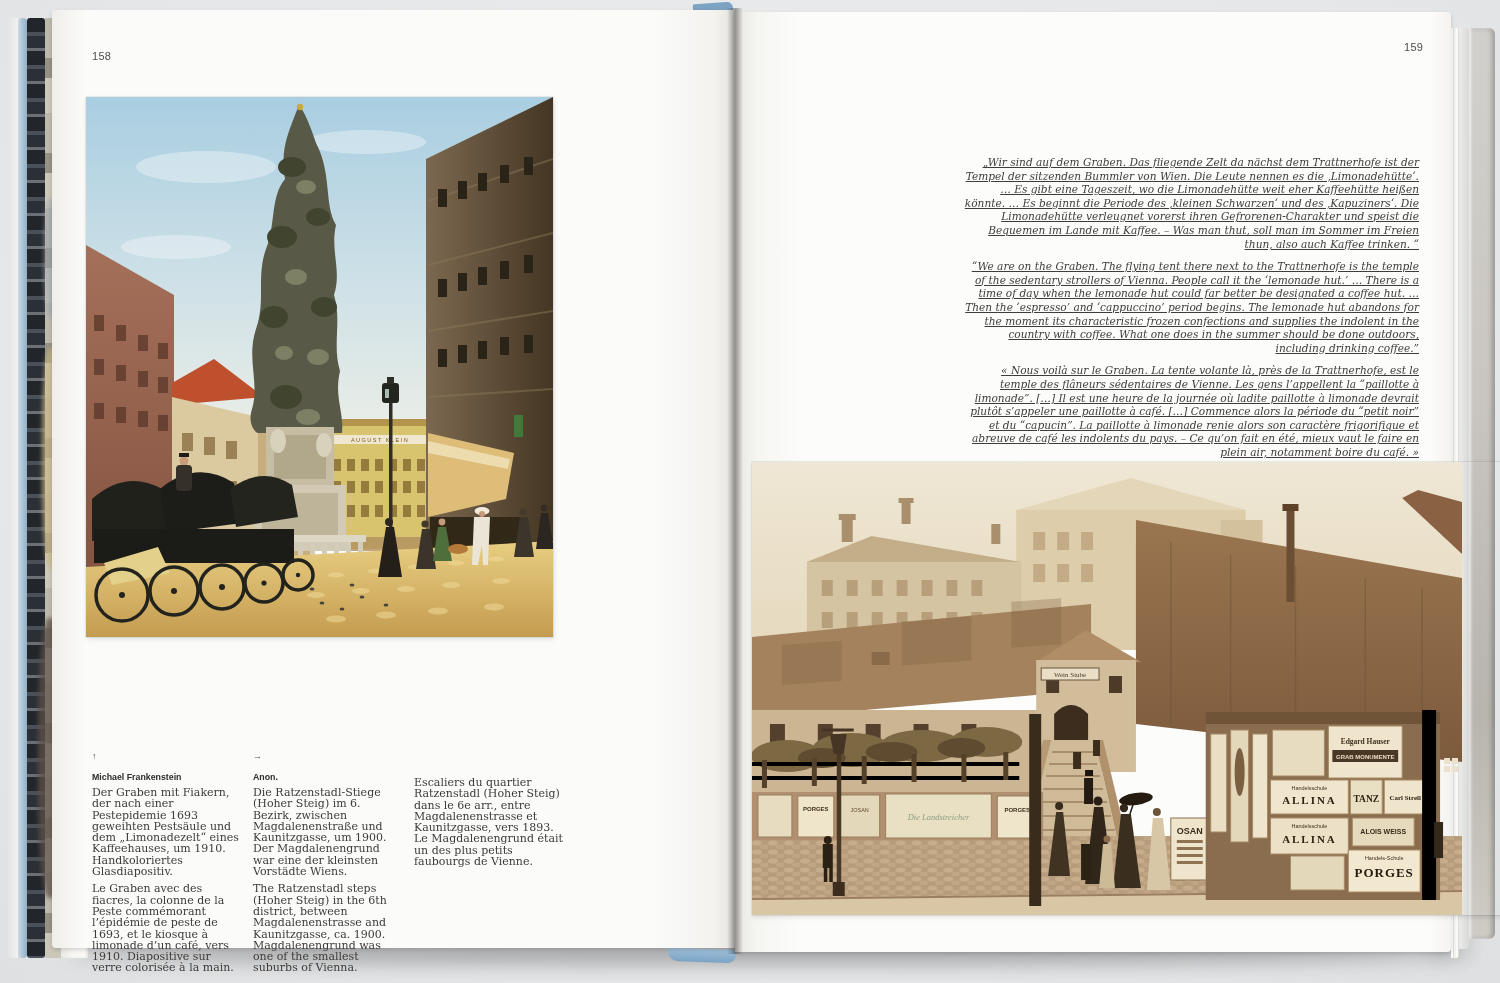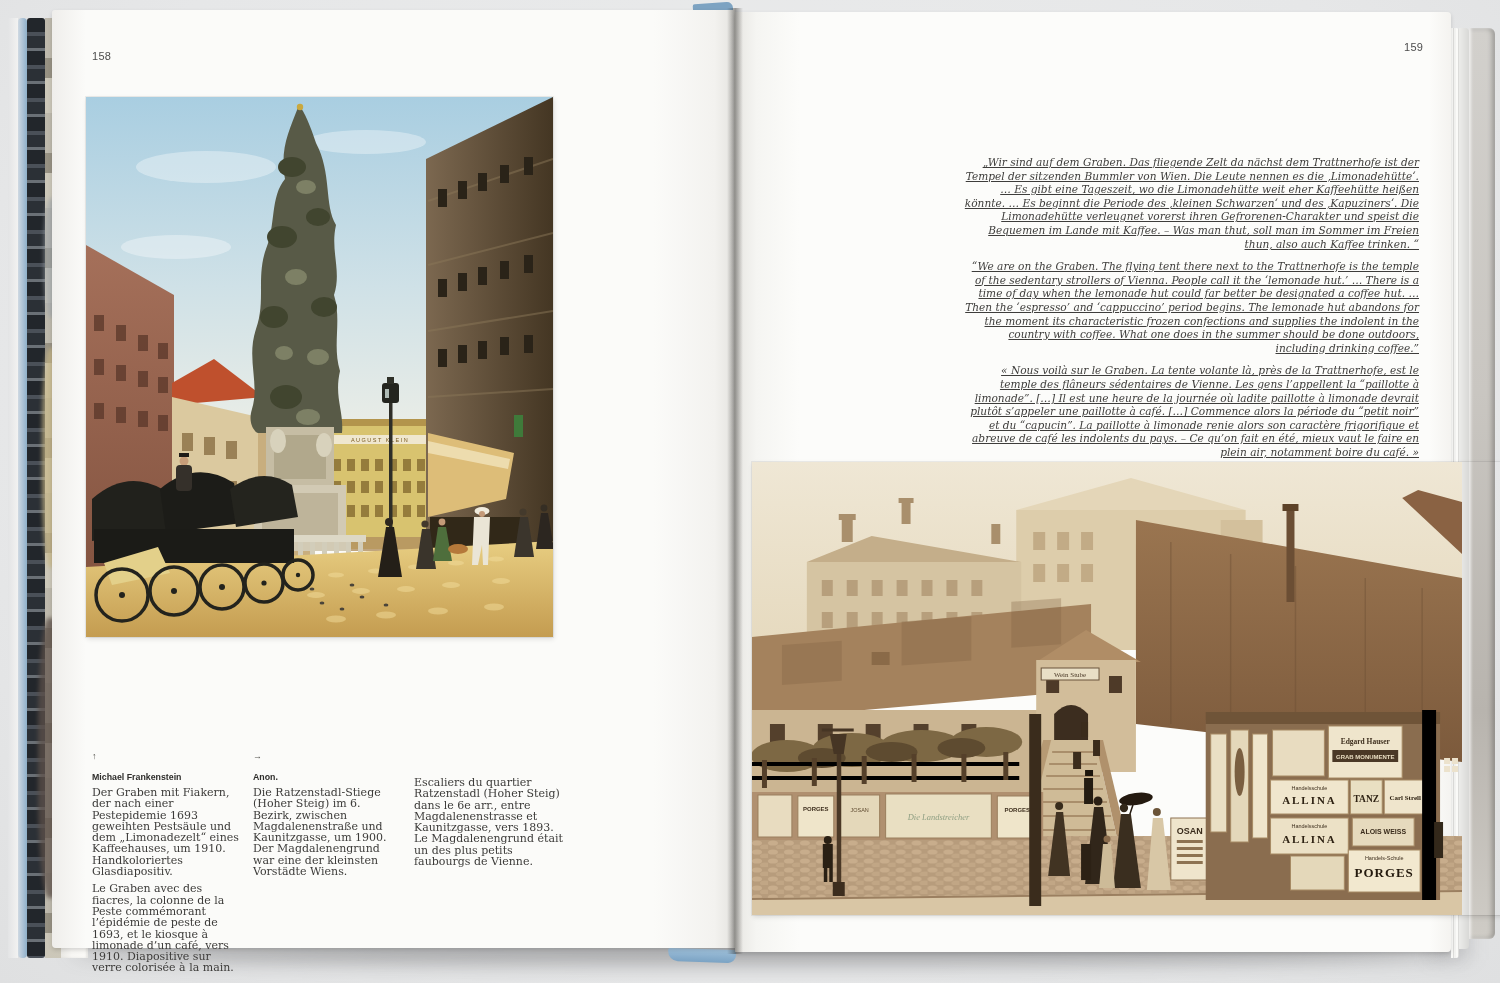--- a/index.html
+++ b/index.html
@@ -340,20 +340,21 @@
       <div class="cap-col">
         <div class="cap-arrow">↑</div>
         <div class="cap-name">Michael Frankenstein</div>
         <p>Der Graben mit Fiakern, der nach einer Pestepidemie 1693 geweihten Pestsäule und dem „Limonadezelt“ eines Kaffeehauses, um 1910. Handkoloriertes Glasdiapositiv.</p>
         <p>Le Graben avec des fiacres, la colonne de la Peste commémorant l’épidémie de peste de 1693, et le kiosque à limonade d’un café, vers 1910. Diapositive sur verre colorisée à la main.</p>
       </div>
       <div class="cap-col">
         <div class="cap-arrow">→</div>
         <div class="cap-name">Anon.</div>
         <p>Die Ratzenstadl-Stiege (Hoher Steig) im 6. Bezirk, zwischen Magdalenenstraße und Kaunitzgasse, um 1900. Der Magdalenengrund war eine der kleinsten Vorstädte Wiens.</p>
+        <p>The Ratzenstadl steps (Hoher Steig) in the 6th district, between Magdalenenstrasse and Kaunitzgasse, ca. 1900. Magdalenengrund was one of the smallest suburbs of Vienna.</p>
       </div>
       <div class="cap-col">
         <div class="cap-spacer"></div>
         <p>Escaliers du quartier Ratzenstadl (Hoher Steig) dans le 6e arr., entre Magdalenenstrasse et Kaunitzgasse, vers 1893. Le Magdalenengrund était un des plus petits faubourgs de Vienne.</p>
       </div>
     </div>
   </div>
 
   <div class="page page-right">
     <div class="pagenum" style="left:669px;top:29px;">159</div>

